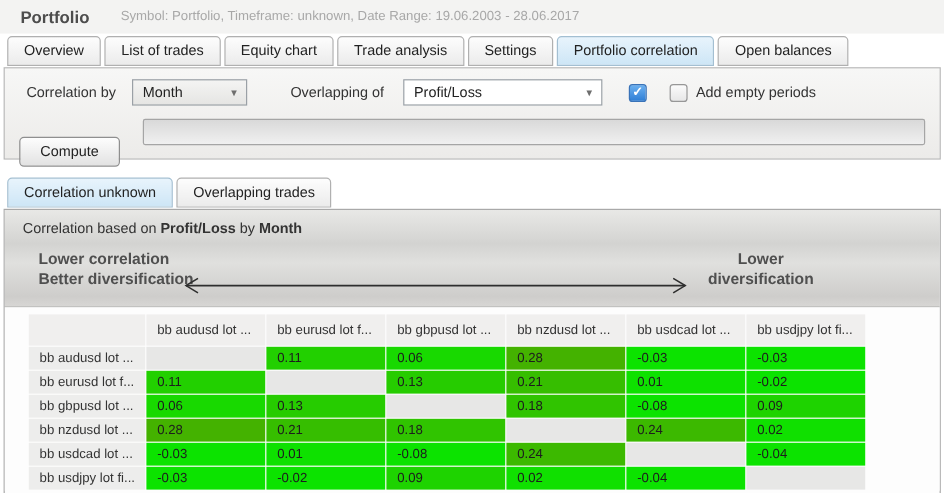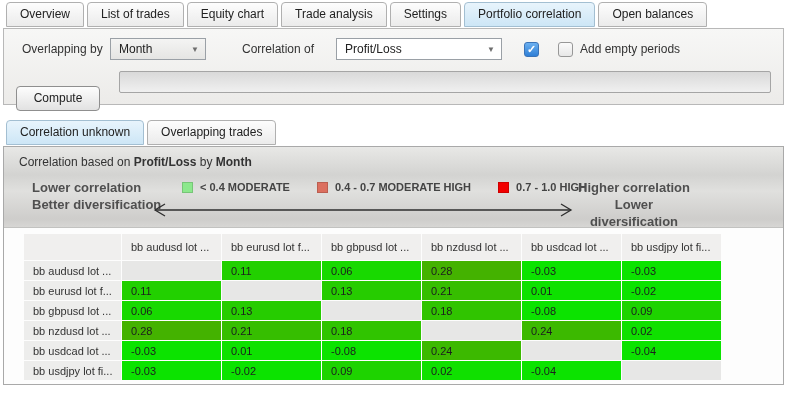--- a/index.html
+++ b/index.html
@@ -72,31 +72,35 @@
   th.corner { width:97px; } th.colh { width:99px; }
   td { height:19px; vertical-align:middle; }
   td.rowlabel { background:#ededec; color:#333; }
   td.cell { color:#1d1d1d; }
 </style>
 </head>
 <body>
 
 <div class="app">
 
+  <div class="titlebar">
+    <span class="title">Portfolio</span>
+    <span class="subtitle">Symbol: Portfolio, Timeframe: unknown, Date Range: 19.06.2003 - 28.06.2017</span>
+  </div>
 
   <div class="tabs" id="main-tabs"><div class="tab">Overview</div><div class="tab">List of trades</div><div class="tab">Equity chart</div><div class="tab">Trade analysis</div><div class="tab">Settings</div><div class="tab active">Portfolio correlation</div><div class="tab">Open balances</div></div>
 
   <div class="panel">
     <div class="ctl-row">
-      <span class="lbl1">Overlapping by</span>
+      <span class="lbl1">Correlation by</span>
       <div class="combo combo-month">
         <span>Month</span>
         <span class="arrow">▼</span>
       </div>
-      <span class="lbl2">Correlation of</span>
+      <span class="lbl2">Overlapping of</span>
       <div class="combo combo-pl">
         <span>Profit/Loss</span>
         <span class="arrow">▼</span>
       </div>
       <div class="check-group cg1">
         <div class="checkbox checked" id="chk-neg">
             <span class="tick">✓</span>
           </div>
       </div>
       <div class="check-group cg2">
@@ -115,36 +119,21 @@
   <div class="corr-panel">
     <div class="gray">
       <div class="based-on">
         <span>Correlation based on </span><b>Profit/Loss</b><span> by </span><b>Month</b>
       </div>
       <div class="legend-row">
         <div class="note note-left">
           <div>Lower correlation</div>
           <div>Better diversification</div>
         </div>
-        <div class="legend" id="legend">
-            <div class="legend-item">
-              <span class="swatch" style="background-color: rgb(140, 232, 140);"></span>
-              <span class="legend-label">&lt; 0.4 MODERATE</span>
-            </div>
-            <div class="legend-item">
-              <span class="swatch" style="background-color: rgb(220, 111, 95);"></span>
-              <span class="legend-label">0.4 - 0.7 MODERATE HIGH</span>
-            </div>
-            <div class="legend-item">
-              <span class="swatch" style="background-color: rgb(242, 0, 0);"></span>
-              <span class="legend-label">0.7 - 1.0 HIGH</span>
-            </div>
-          </div>
         <div class="note note-right">
-          <div>Higher correlation</div>
           <div>Lower diversification</div>
         </div>
         <svg class="arrow-svg" width="438" height="16">
           <line x1="11" y1="8" x2="427" y2="8" stroke="#2e2e2e" stroke-width="1.3"></line>
           <polyline points="21,2 11,8 21,14" fill="none" stroke="#2e2e2e" stroke-width="1.3"></polyline>
           <polyline points="417,2 427,8 417,14" fill="none" stroke="#2e2e2e" stroke-width="1.3"></polyline>
         </svg>
       </div>
     </div>
     <div class="table-wrap">

